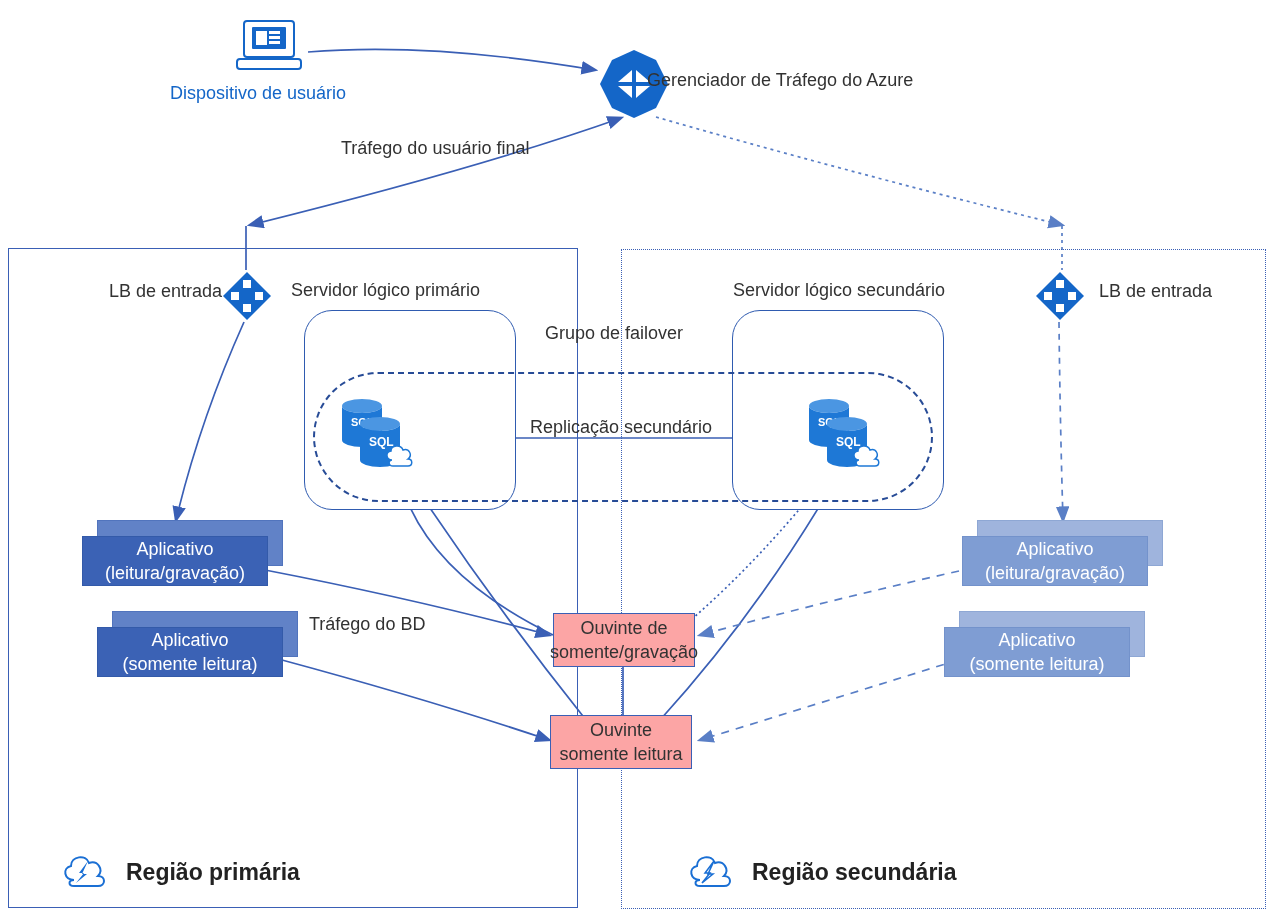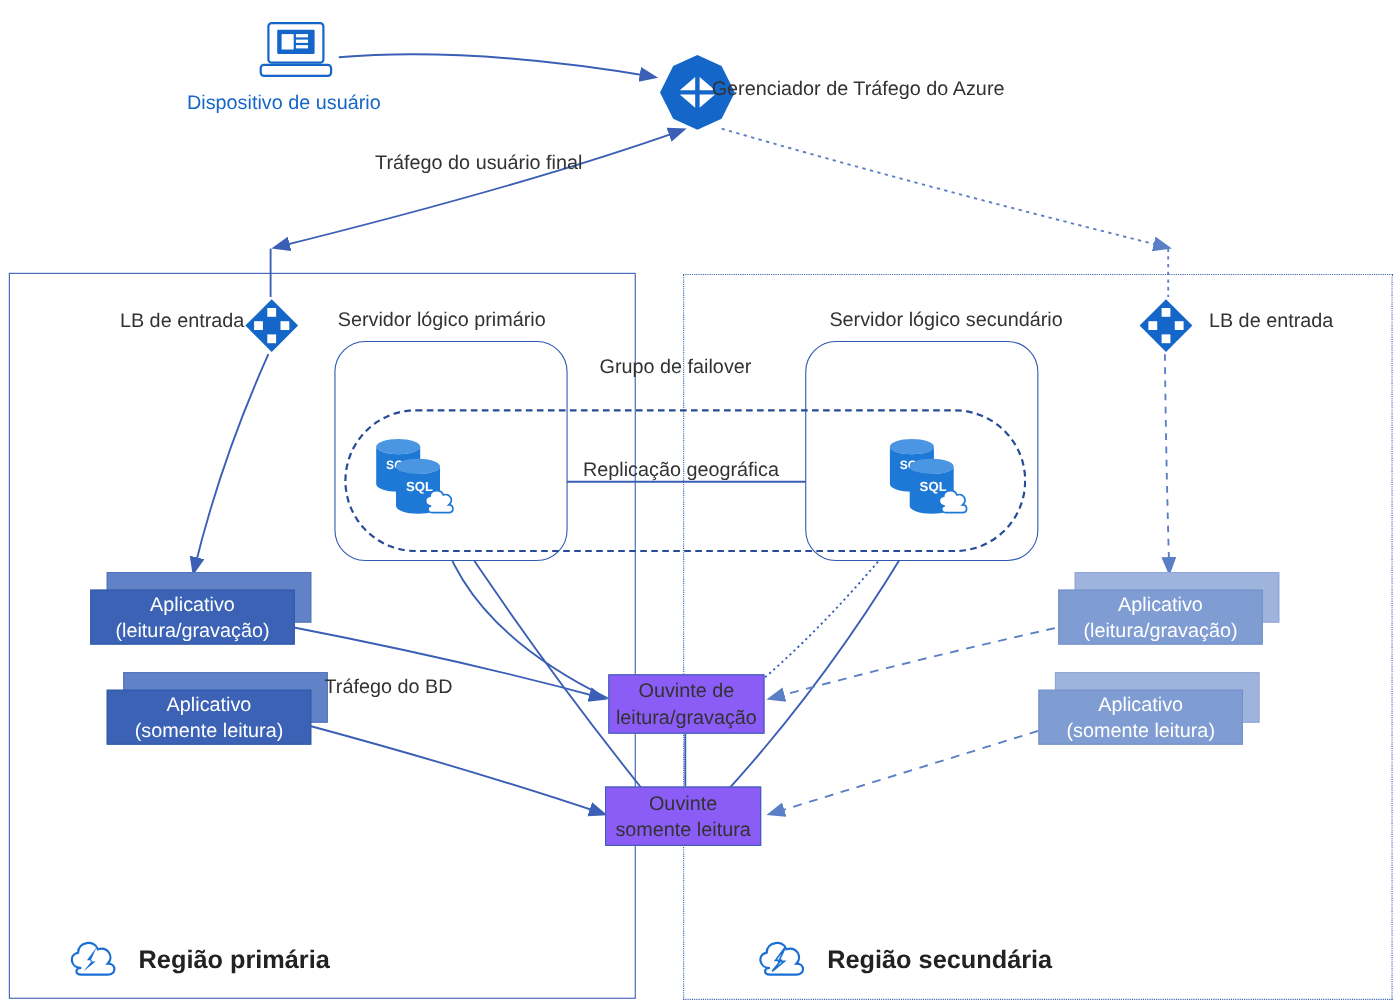--- a/index.html
+++ b/index.html
@@ -42,21 +42,21 @@
   
   .failover-group {
     border: 2px dashed #274b96;
     border-radius: 75px;
     box-sizing: border-box;
   }
 
   
   .listener-box {
     border: 1.5px solid #3a5fb5;
-    background: #8b5cf6;
+    background: #fca5a5;
     box-sizing: border-box;
     text-align: center;
     display: flex;
     flex-direction: column;
     justify-content: center;
     align-items: center;
     line-height: 1.35em;
   }
 
   
@@ -204,36 +204,36 @@
     <polygon class="d-body" points="26,2 50,26 26,50 2,26"></polygon>
     <g fill="#ffffff">
       <rect x="22" y="10" width="8" height="8"></rect>
       <rect x="10" y="22" width="8" height="8"></rect>
       <rect x="34" y="22" width="8" height="8"></rect>
       <rect x="22" y="34" width="8" height="8"></rect>
     </g>
   </svg>
 </div>
 
-<div class="abs label" style="left:307px; top:280px;text-align:center;">Servidor lógico primário</div>
+<div class="abs label" style="left:291px; top:280px;text-align:center;">Servidor lógico primário</div>
 <div class="abs server-box" style="left:304px; top:310px; width:212px; height:200px;"></div>
 
 <div class="abs app-card-back" style="left:97px; top:520px; width:186px; height:46px;"></div>
 <div class="abs app-card-front" style="left:82px; top:536px; width:186px; height:50px;">
   <span>Aplicativo</span>
   <span>(leitura/gravação)</span>
 </div>
 
 <div class="abs app-card-back" style="left:112px; top:611px; width:186px; height:46px;"></div>
 <div class="abs app-card-front" style="left:97px; top:627px; width:186px; height:50px;">
   <span>Aplicativo</span>
   <span>(somente leitura)</span>
 </div>
 
-<div class="abs label" style="left:295px; top:614px;">Tráfego do BD</div>
+<div class="abs label" style="left:309px; top:614px;">Tráfego do BD</div>
 
 <div class="abs region-title cloud-icon-solid" style="left:58px; top:850px;justify-content:flex-end;">
   <span>
     <svg width="54" height="38" viewBox="0 0 54 38">
       <path class="cloud-stroke" d="M16 30 C6 30 4 18 13 16 C13 6 28 4 31 13 C40 10 46 20 40 26 C48 26 48 36 40 36 L16 36 C10 36 10 30 16 30 Z" stroke-width="2"></path>
       <polygon class="cloud-star" points="18,33 26,23 21,23 30,11 24,24 29,24"></polygon>
     </svg>
   </span>
   <span>Região primária</span>
 </div>
@@ -246,21 +246,21 @@
     <g fill="#ffffff">
       <rect x="22" y="10" width="8" height="8"></rect>
       <rect x="10" y="22" width="8" height="8"></rect>
       <rect x="34" y="22" width="8" height="8"></rect>
       <rect x="22" y="34" width="8" height="8"></rect>
     </g>
   </svg>
 </div>
 <div class="abs label" style="left:1099px; top:281px;">LB de entrada</div>
 
-<div class="abs label" style="left:754px; top:280px;">Servidor lógico secundário</div>
+<div class="abs label" style="left:733px; top:280px;">Servidor lógico secundário</div>
 <div class="abs server-box" style="left:732px; top:310px; width:212px; height:200px;"></div>
 
 <div class="abs app-card-back-muted" style="left:977px; top:520px; width:186px; height:46px;"></div>
 <div class="abs app-card-front-muted" style="left:962px; top:536px; width:186px; height:50px;">
   <span>Aplicativo</span>
   <span>(leitura/gravação)</span>
 </div>
 
 <div class="abs app-card-back-muted" style="left:959px; top:611px; width:186px; height:46px;"></div>
 <div class="abs app-card-front-muted" style="left:944px; top:627px; width:186px; height:50px;">
@@ -274,21 +274,21 @@
       <path d="M16 30 C6 30 4 18 13 16 C13 6 28 4 31 13 C40 10 46 20 40 26 C48 26 48 36 40 36 L16 36 C10 36 10 30 16 30 Z" fill="none" stroke="#1a6fd4" stroke-width="2"></path>
       <polygon points="18,33 26,23 21,23 30,11 24,24 29,24" fill="none" stroke="#1a6fd4" stroke-width="1.5"></polygon>
     </svg>
   </span>
   <span>Região secundária</span>
 </div>
 
 <div class="abs label" style="left:545px; top:323px;">Grupo de failover</div>
 <div class="abs failover-group" style="left:313px; top:372px; width:620px; height:130px;"></div>
 
-<div class="abs label" style="left:530px; top:417px;">Replicação geográfica</div>
+<div class="abs label" style="left:530px; top:417px;">Replicação secundário</div>
 
 <div class="abs sql-stack" style="left:336px; top:398px;">
   <svg width="84" height="80" viewBox="0 0 84 80">
 
     <g transform="translate(4,0)">
       <ellipse class="db-top" cx="22" cy="8" rx="20" ry="7"></ellipse>
       <path class="db-body" d="M2 8 L2 42 A20 7 0 0 0 42 42 L42 8 A20 7 0 0 1 2 8 Z"></path>
       <text class="db-label" x="11" y="28" font-size="11">SQL</text>
     </g>
 
@@ -313,21 +313,21 @@
       <ellipse class="db-top" cx="22" cy="8" rx="20" ry="7"></ellipse>
       <path class="db-body" d="M2 8 L2 44 A20 7 0 0 0 42 44 L42 8 A20 7 0 0 1 2 8 Z"></path>
       <text class="db-label" x="11" y="30" font-size="12">SQL</text>
     </g>
     <path class="db-cloud" d="M56 62 C50 62 49 54 55 53 C55 47 65 46 67 52 C73 50 77 57 72 61 C77 61 77 68 72 68 L57 68 C52 68 52 62 56 62 Z"></path>
   </svg>
 </div>
 
 <div class="abs listener-box" style="left:553px; top:613px; width:142px; height:54px;">
   <span>Ouvinte de</span>
-  <span>leitura/gravação</span>
+  <span>somente/gravação</span>
 </div>
 
 <div class="abs listener-box" style="left:550px; top:715px; width:142px; height:54px;">
   <span>Ouvinte</span>
   <span>somente leitura</span>
 </div>
 
 </div>
 
 </body></html>

